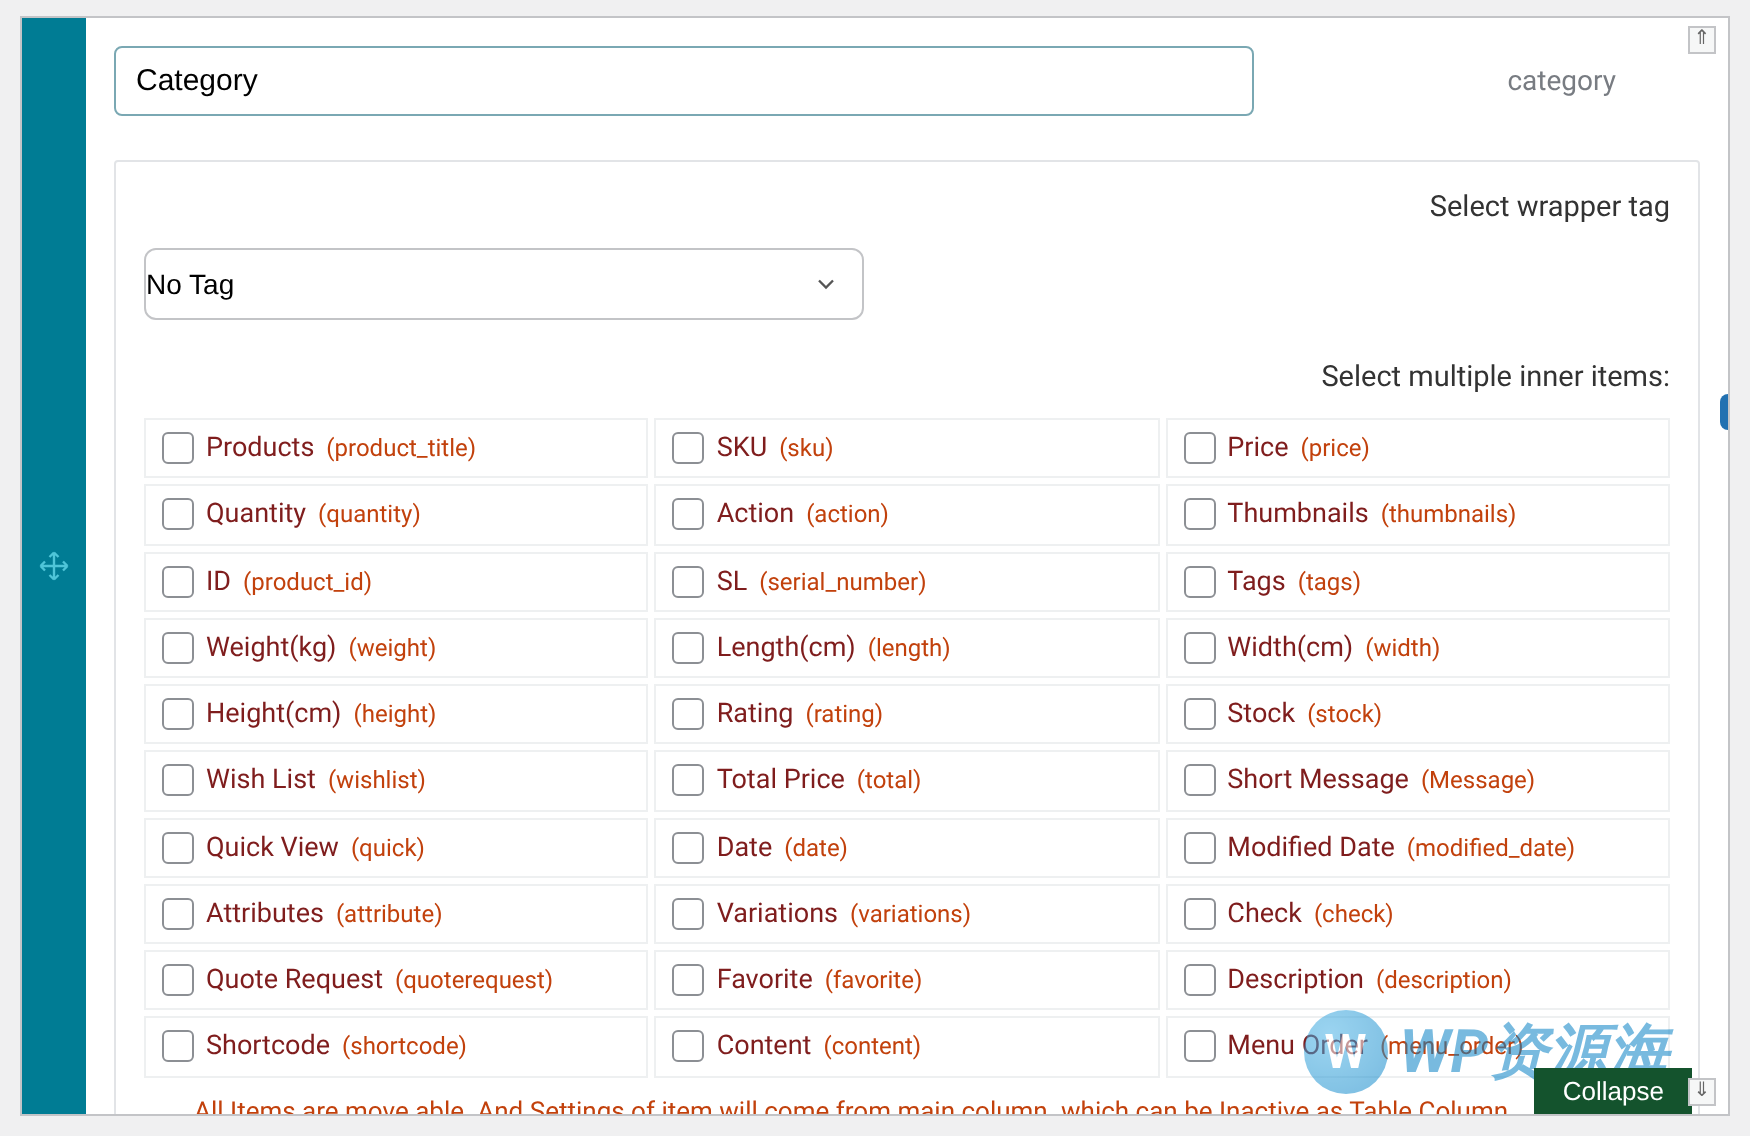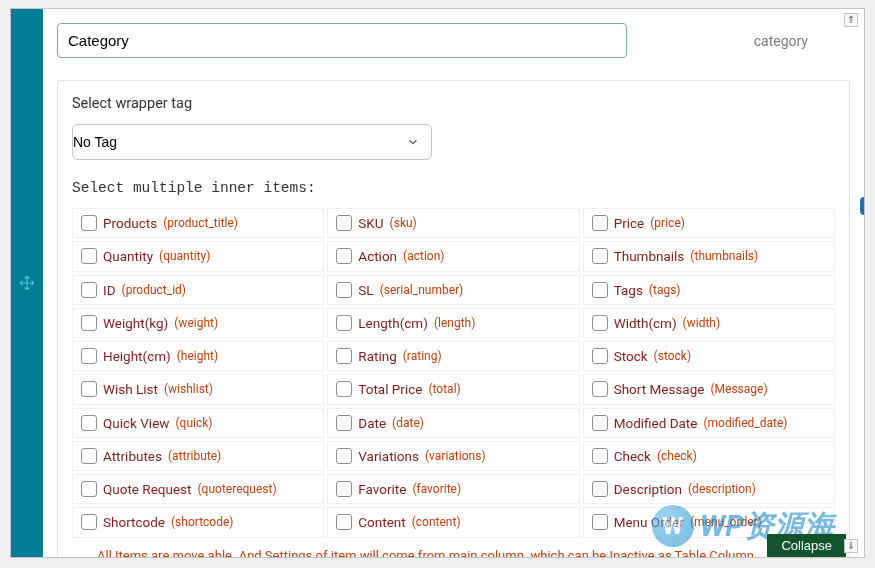--- a/index.html
+++ b/index.html
@@ -61,39 +61,39 @@
       background: #f6f7f7;
       font-size: 10px; text-align: center; line-height: 12px; color: #666;
     }
     .content-box {
       margin-top: 22px;
       border: 1px solid #e2e4e7;
       border-radius: 2px;
       padding: 14px 14px 14px 14px;
       position: relative;
     }
-    .section-label { font-size: 14.5px; color: #333; margin-bottom: 12px; display: block; }
+    .section-label { font-size: 14.5px; color: #333; margin-bottom: 12px; display: block; text-align: right; }
     .select-wrap {
       width: 360px;
       position: relative;
     }
     .select {
       width: 100%;
       padding: 9px 0;
       font-size: 14px;
       border: 1px solid #c3c4c7;
       border-radius: 6px;
       background: #fff;
       appearance: none;
     }
     .select-chevron {
       position: absolute; right: 12px; top: 50%; transform: translateY(-50%);
       pointer-events: none;
     }
-    .multi-label { margin-top: 20px; font-family: Liberation Mono, monospace; }
+    .multi-label { margin-top: 20px; }
     .blue-check {
       position: absolute;
       right: -29px;
       top: 116px;
       width: 18px; height: 18px;
       background: #2271b1;
       border-radius: 4px;
       display: flex; align-items: center; justify-content: center;
     }
     .blue-check svg { stroke: #fff; stroke-width: 3; fill: none; }

